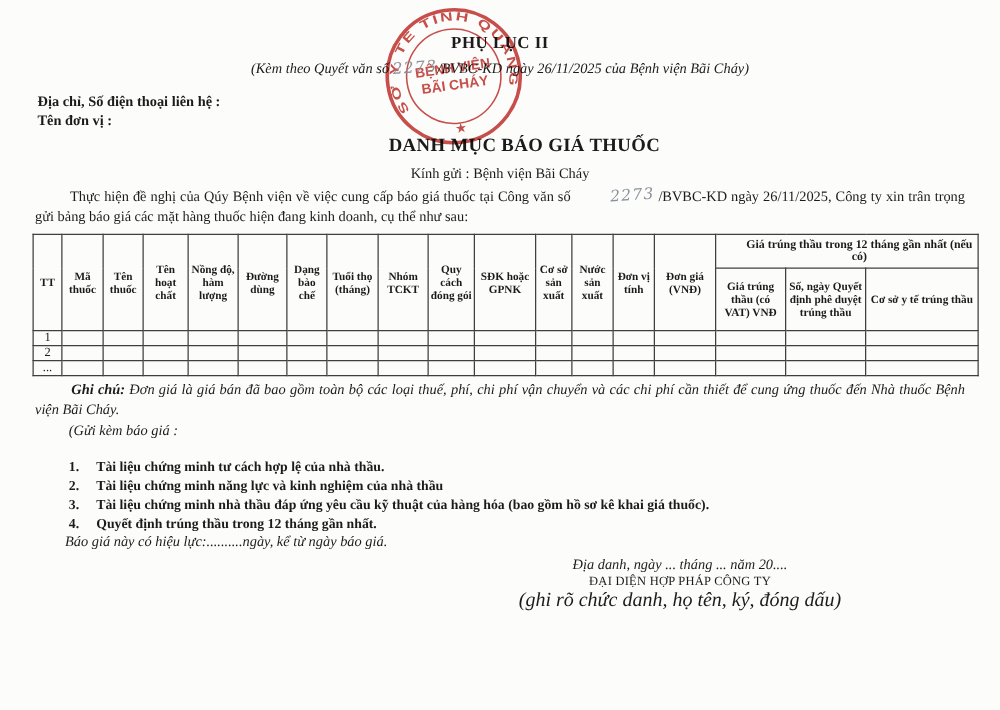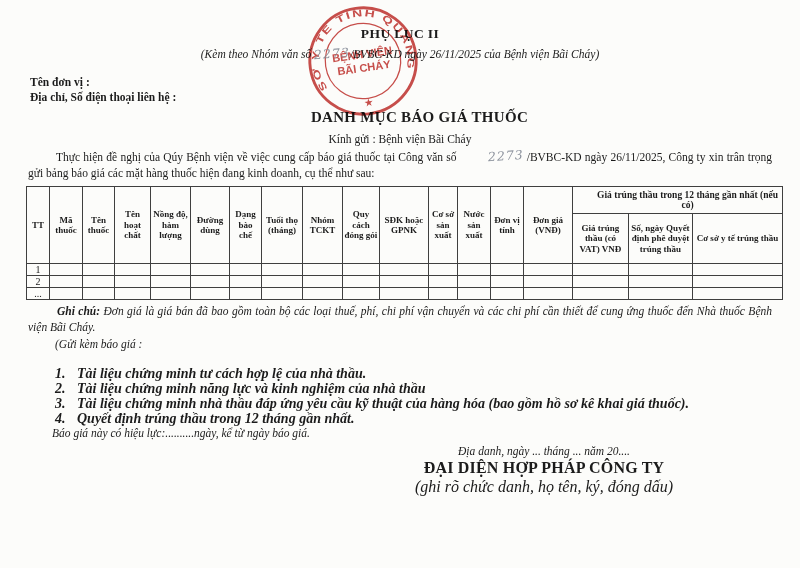--- a/index.html
+++ b/index.html
@@ -31,27 +31,27 @@
   tr.group-row th.group-head { font-size:9.5px; height:27px;padding-left:21px; }
   tr.sub-row th { height:50px; }
   table.quote td { height:12px; font-size:10px; text-align:center; line-height:11px; }
 
   .ghichu { margin:3px 28px 0 28px; font-size:11.5px; line-height:16px; text-align:justify;
             text-indent:29px; font-style:italic; }
   .ghichu .lbl { font-weight:bold; }
 
   .attach-intro { margin:3px 0 16px 55px; font-size:11.5px; font-style:italic; }
   .att-list { margin:2px 0 0 55px; }
-  .att-item { font-size:14px; font-weight:bold; font-style:italic; line-height:15px; white-space:nowrap; }
+  .att-item { font-size:11px; font-weight:bold; line-height:15px; white-space:nowrap; }
   .att-item .num { display:inline-block; width:22px; }
   .validity { margin:0 0 0 52px; font-size:11.5px; font-style:italic; line-height:15px; }
 
   .sig-block { width:340px; margin:4px 86px 0 auto; text-align:center; }
   .sig-place { font-size:11.5px; font-style:italic; }
-  .sig-rep { font-size:16px; font-weight:bold; margin-top:2px; letter-spacing:.2px; }
+  .sig-rep { font-size:10px; font-weight:normal; margin-top:2px; letter-spacing:.2px; }
   .sig-note { font-size:16px; font-style:italic; margin-top:1px; }
 </style>
 </head>
 <body>
 
 <div class="page">
 
   <svg class="stamp" width="118" height="116" viewBox="0 0 120 120">
     <circle cx="60" cy="60" r="55" fill="none" stroke="#c5403c" stroke-width="3"></circle>
     <circle cx="60" cy="60" r="39" fill="none" stroke="#c5403c" stroke-width="1.3"></circle>
@@ -59,26 +59,26 @@
     <text font-family="Liberation Sans, sans-serif" font-size="10" font-weight="bold" fill="#c5403c" letter-spacing="1.2">
       <textPath href="#ringPath" textLength="232" lengthAdjust="spacingAndGlyphs">SỞ Y TẾ TỈNH QUẢNG NINH</textPath>
     </text>
     <text x="60" y="57" text-anchor="middle" font-family="Liberation Sans, sans-serif" font-size="11.5" font-weight="bold" fill="#c5403c">BỆNH VIỆN</text>
     <text x="60" y="71" text-anchor="middle" font-family="Liberation Sans, sans-serif" font-size="11.5" font-weight="bold" fill="#c5403c">BÃI CHÁY</text>
     <text x="60" y="107" text-anchor="middle" font-size="11" fill="#c5403c">★</text>
   </svg>
 
   <div class="doc-header">
     <div class="appendix-title">PHỤ LỤC II</div>
-    <div class="appendix-sub"><span>(Kèm theo Nhóm văn số </span><span class="handwritten">2273</span><span>/BVBC-KD ngày 26/11/2025 của Bệnh viện Bãi Cháy)</span></div>
+    <div class="appendix-sub"><span>(Kèm theo Quyết văn số </span><span class="handwritten">2273</span><span>/BVBC-KD ngày 26/11/2025 của Bệnh viện Bãi Cháy)</span></div>
   </div>
 
   <div class="unit-block">
+    <div>Địa chỉ, Số điện thoại liên hệ :</div>
     <div>Tên đơn vị :</div>
-    <div>Địa chỉ, Số điện thoại liên hệ :</div>
   </div>
 
   <div class="doc-title">DANH MỤC BÁO GIÁ THUỐC</div>
   <div class="salutation">Kính gửi : Bệnh viện Bãi Cháy</div>
 
   <div class="intro"><span>Thực hiện đề nghị của Qúy Bệnh viện về việc cung cấp báo giá thuốc tại Công văn số </span><span class="handwritten">2273</span><span> /BVBC-KD ngày 26/11/2025, Công ty xin trân trọng gửi bảng báo giá các mặt hàng thuốc hiện đang kinh doanh, cụ thể như sau:</span></div>
 
   <table class="quote">
     <colgroup>
       <col style="width:23px">

